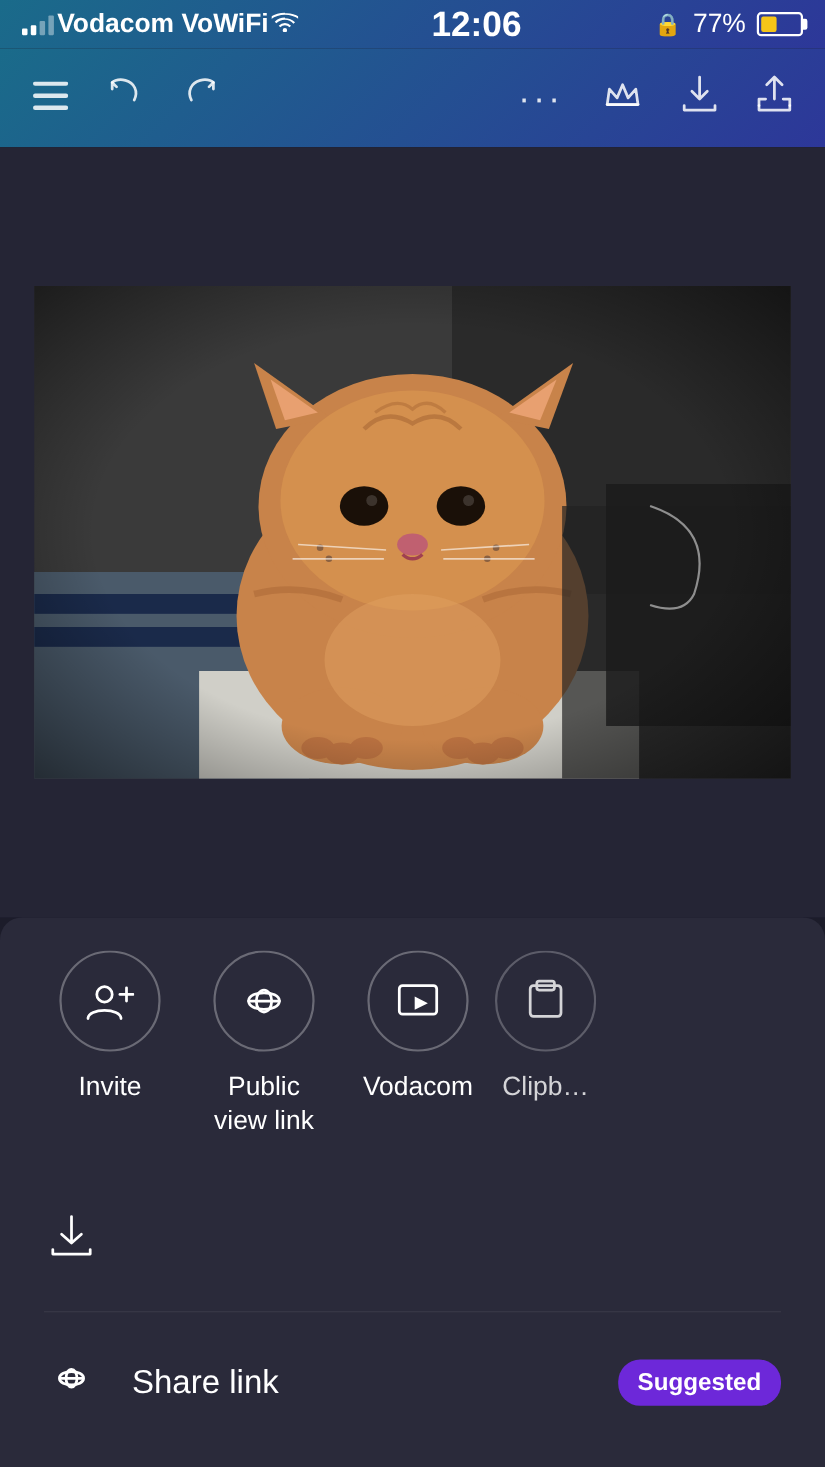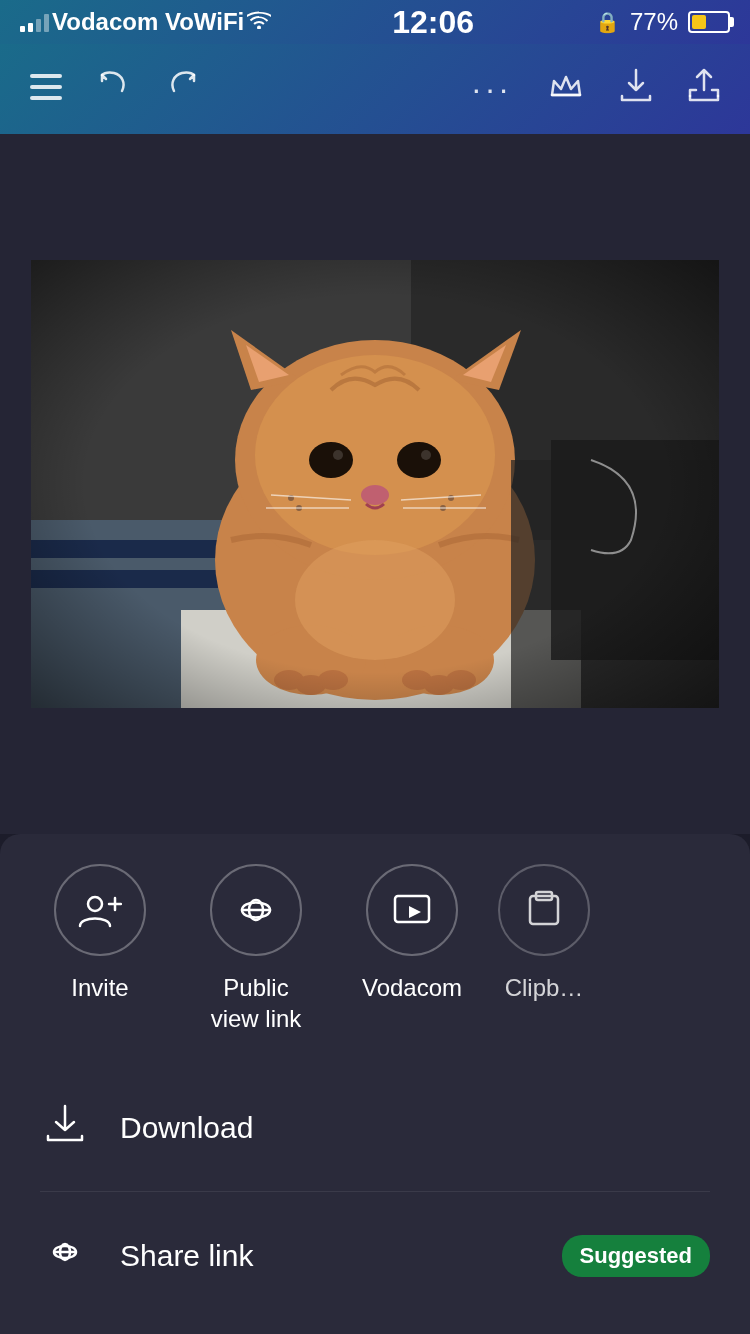--- a/index.html
+++ b/index.html
@@ -143,21 +143,21 @@
       border-radius: 20px 20px 0 0;
       padding: 30px 0 0 0;
       min-height: 500px;
     }
 
     
     .icon-row {
       display: flex;
       align-items: flex-start;
       padding: 0 20px 30px 30px;
-      gap: 16px;
+      gap: 0;
       overflow: hidden;
     }
 
     .icon-item {
       display: flex;
       flex-direction: column;
       align-items: center;
       gap: 16px;
       min-width: 140px;
       cursor: pointer;
@@ -213,21 +213,21 @@
 
     .list-item-label {
       color: white;
       font-size: 30px;
       font-weight: 400;
     }
 
     .suggested-badge {
       position: absolute;
       right: 0;
-      background: #15803d;
+      background: #6d28d9;
       color: white;
       font-size: 22px;
       font-weight: 600;
       padding: 8px 18px;
       border-radius: 20px;
     }
   </style>
 </head>
 <body>
 
@@ -436,21 +436,20 @@
 
     <div class="list-items">
 
       <div class="list-item">
         <span class="list-item-icon">
           <svg width="42" height="42" viewBox="0 0 42 42" fill="none" stroke="white" stroke-width="2.5">
             <path d="M21 4 L21 28 M12 20 L21 28 L30 20" stroke-linecap="round" stroke-linejoin="round"></path>
             <path d="M4 34 L4 38 L38 38 L38 34" stroke-linecap="round" stroke-linejoin="round"></path>
           </svg>
         </span>
-        <span class="list-item-label">Download</span>
       </div>
 
       <div class="list-item">
         <span class="list-item-icon">
           <svg width="42" height="42" viewBox="0 0 42 42" fill="none" stroke="white" stroke-width="2.5">
             <path d="M10 22 C10 14 32 14 32 22 C32 30 10 30 10 22Z" stroke-linecap="round"></path>
             <ellipse cx="21" cy="22" rx="5" ry="8"></ellipse>
             <line x1="10" y1="22" x2="32" y2="22"></line>
           </svg>
         </span>

